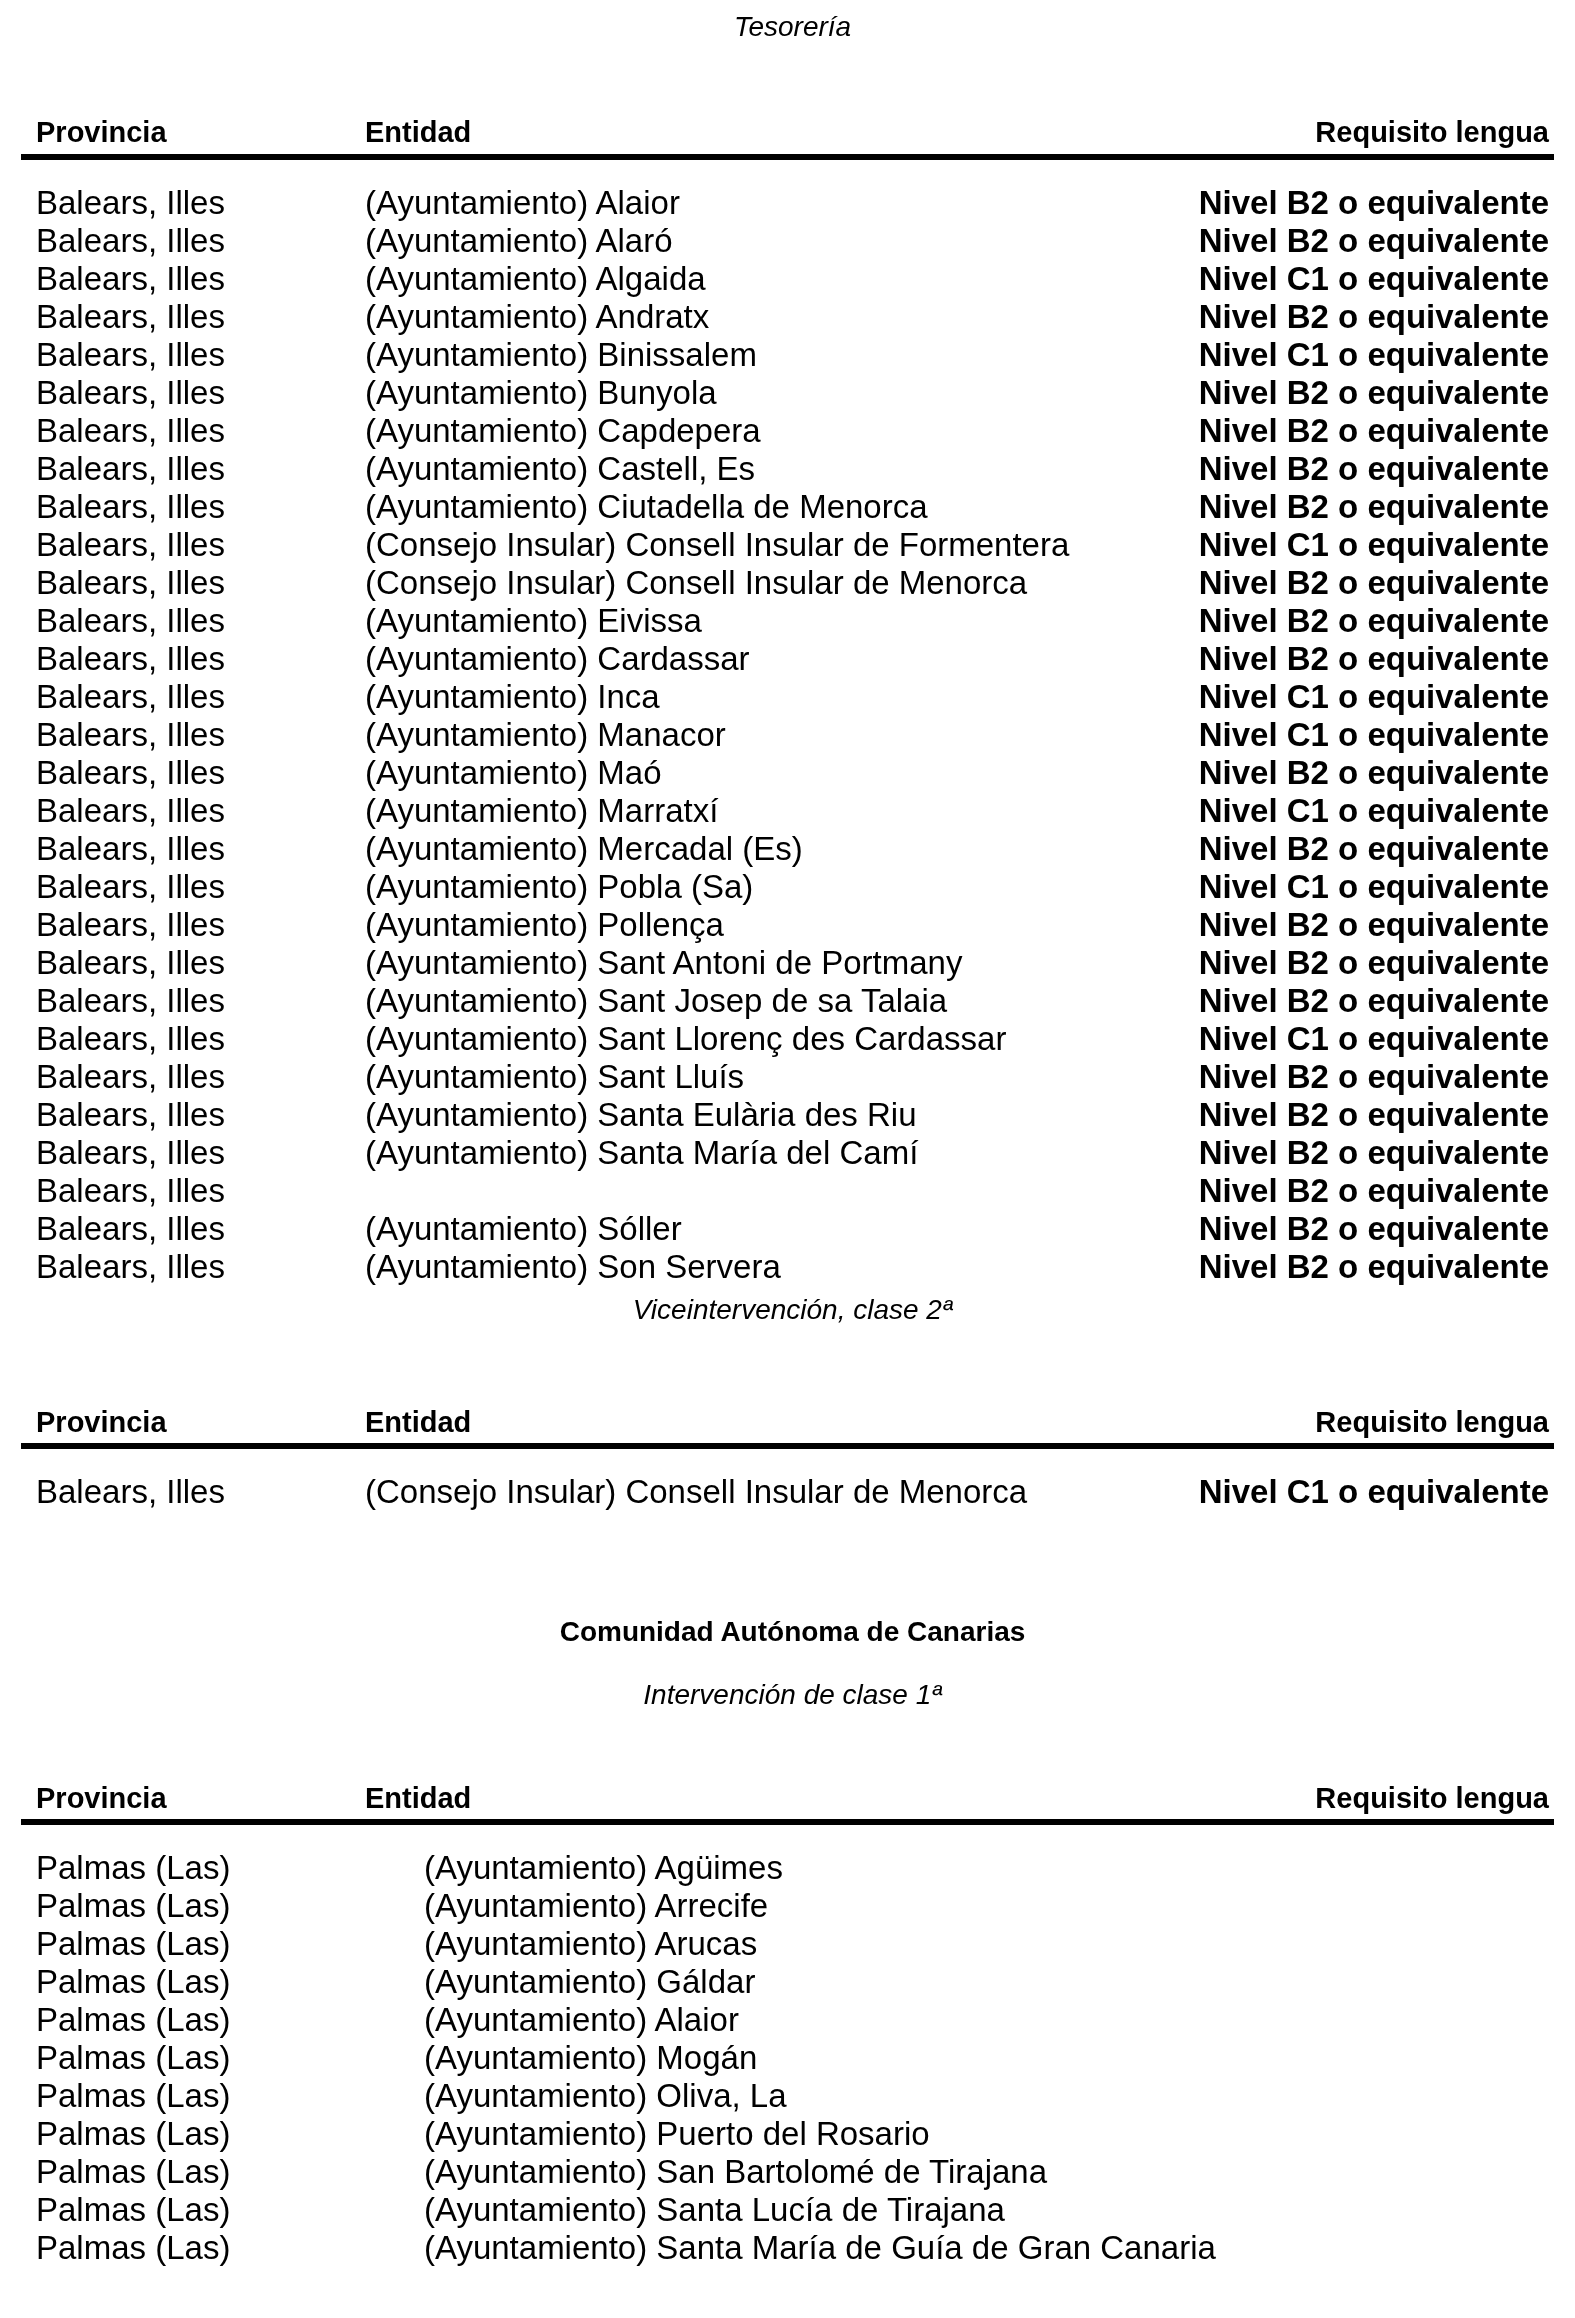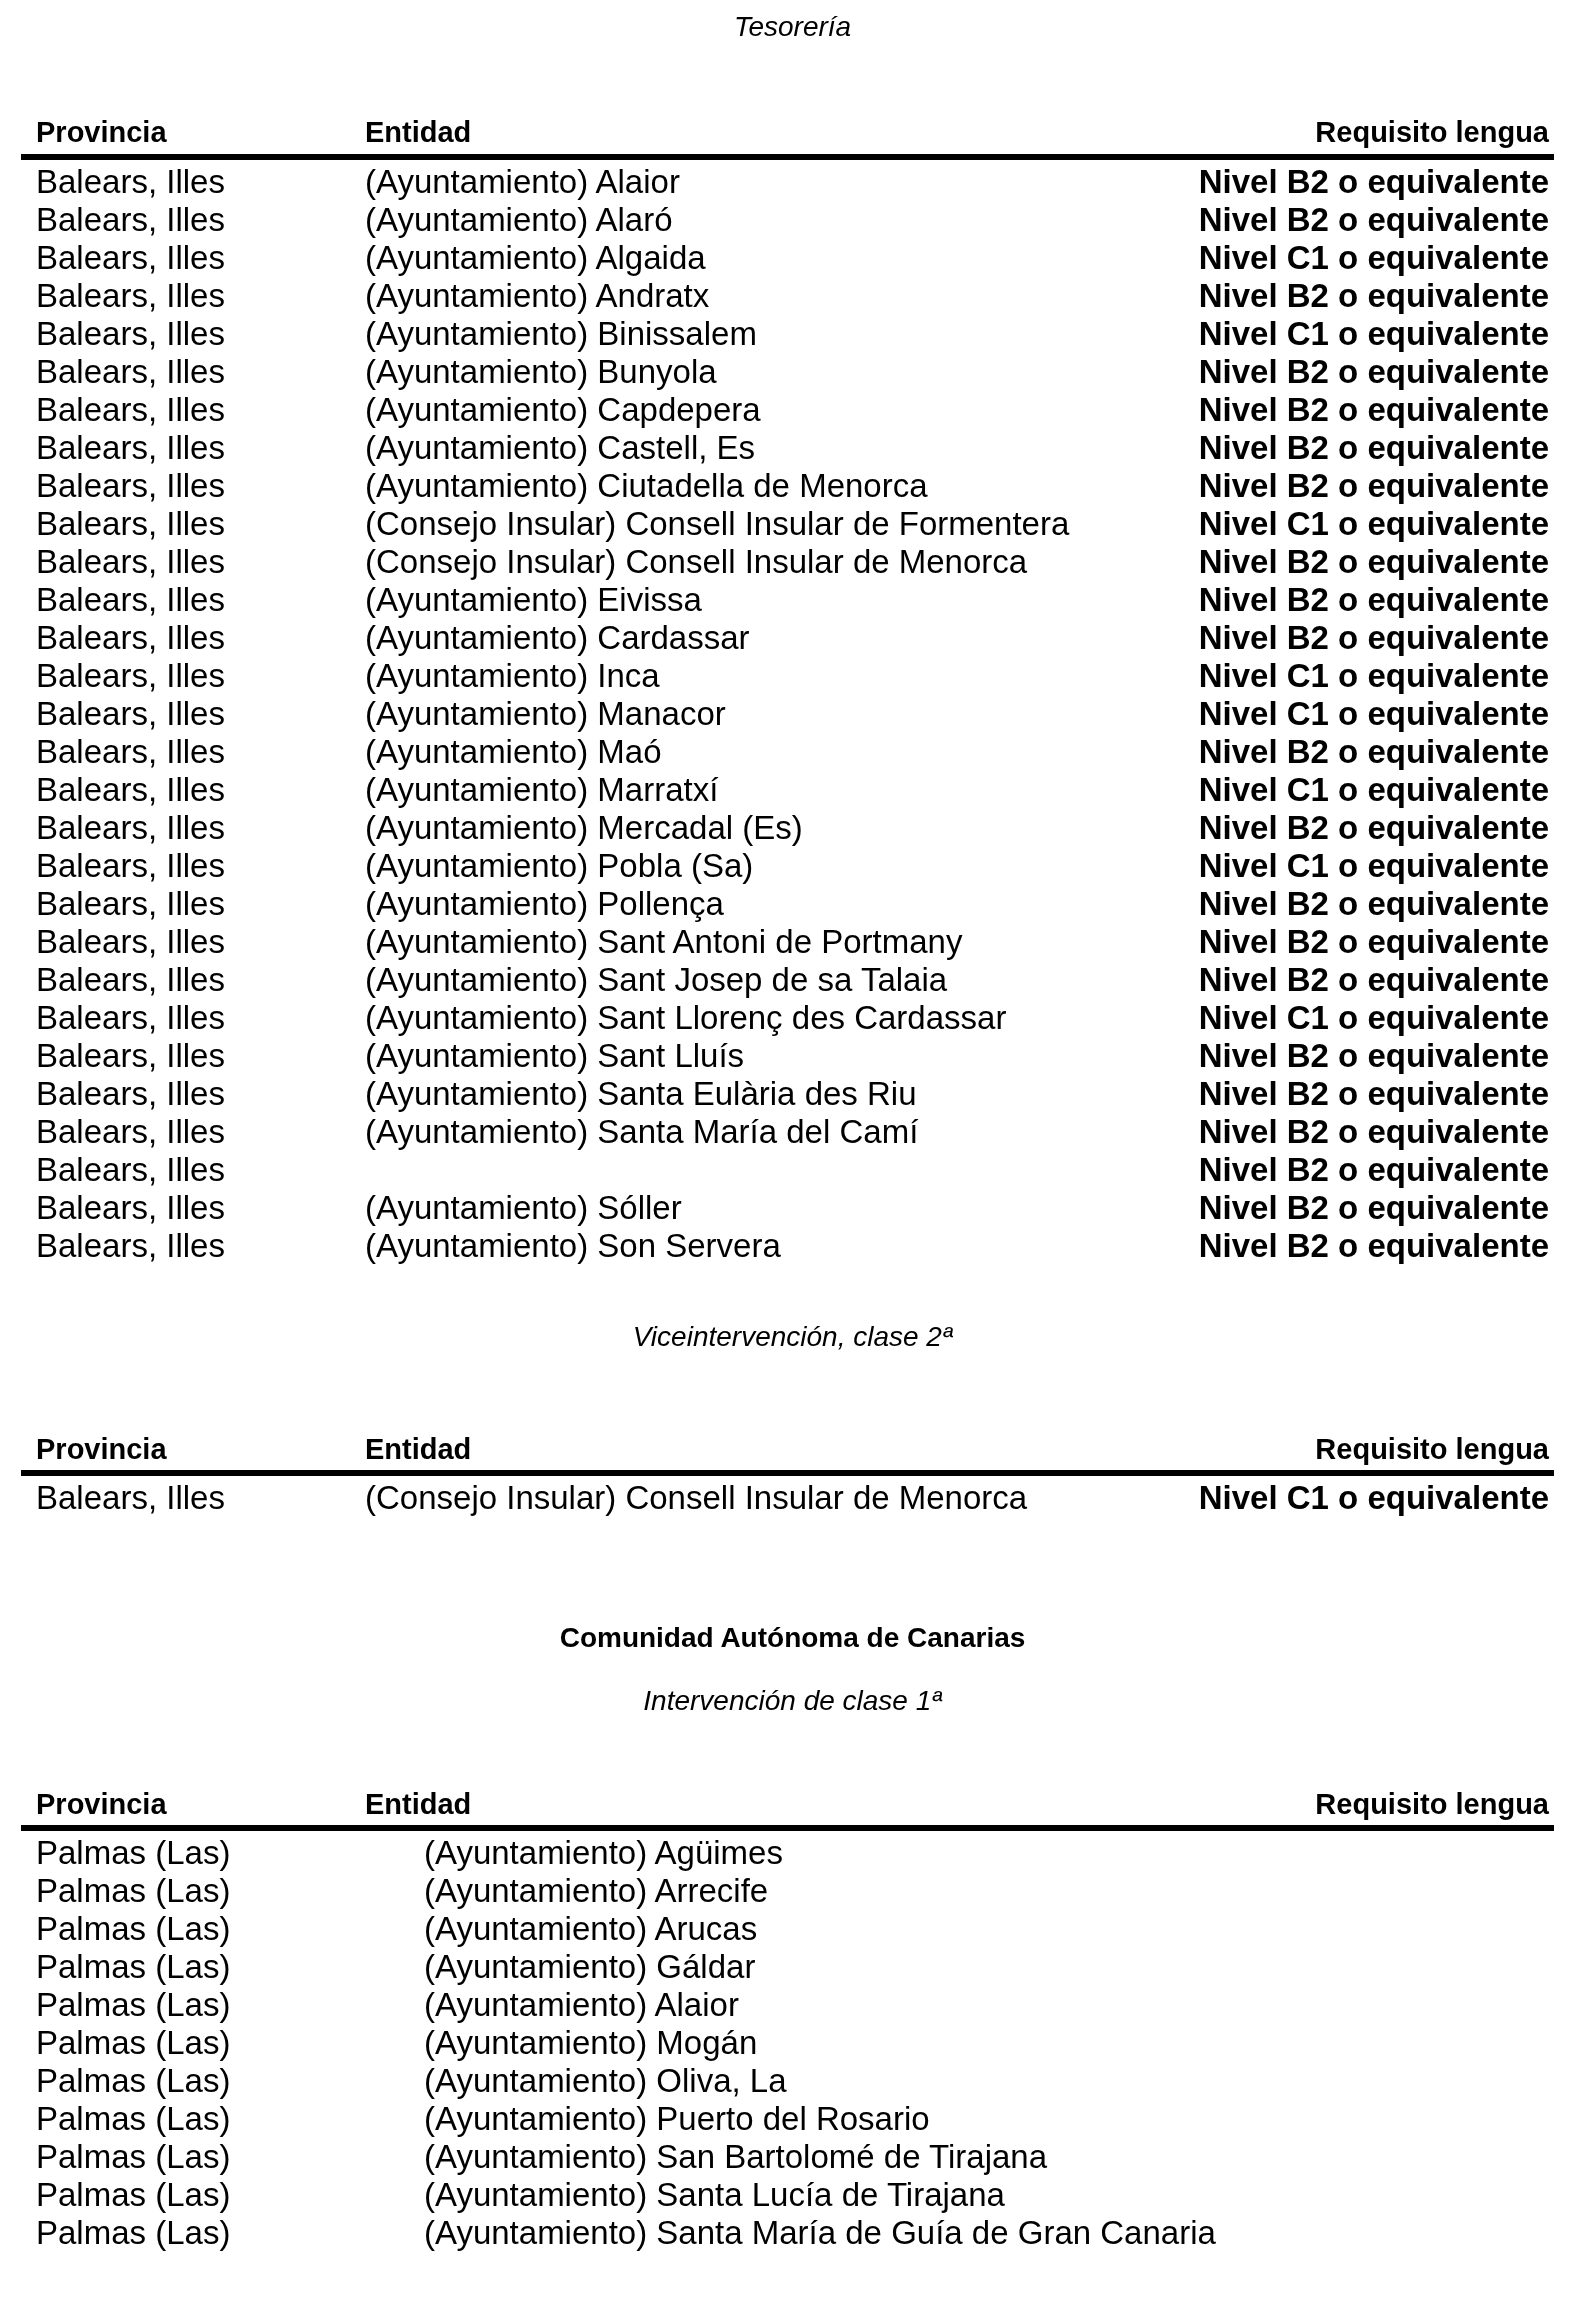--- a/index.html
+++ b/index.html
@@ -15,41 +15,41 @@
   }
   .title{
     text-align:center;
     font-size:28px;
     line-height:47px;
     white-space:nowrap;
   }
   .italic{font-style:italic;}
   .bold{font-weight:bold;}
   .title-tesoreria{margin-top:3.3px;}
-  .title-viceintervencion{margin-top:48px;}
+  .title-viceintervencion{}
   .title-comunidad{margin-top:97px;}
   .title-intervencion{margin-top:16px;}
   .thead{
     display:grid;
     grid-template-columns:329px 1fr 259px;
     font-weight:bold;
     font-size:29px;
     line-height:38px;
     white-space:nowrap;
   }
   .thead .c2{text-align:left;}
   .thead .c3{text-align:right;}
   .thead-1{margin-top:63px;}
   .thead-2{margin-top:70px;}
   .thead-3{margin-top:61px;}
   .rule{
     height:5.8px;background:#000000;
     margin:2.5px -5px 0 -15px;
   }
-  .tbody{padding-top:3px;}
+  .tbody{padding-top:24px;}
   .trow{
     display:grid;
     grid-template-columns:329px 1fr auto;
     line-height:38px;
     white-space:nowrap;
   }
   .table-3 .trow{grid-template-columns:388px 1fr auto;}
   .trow .c3{text-align:right;font-weight:bold;}
 </style>
 </head>

